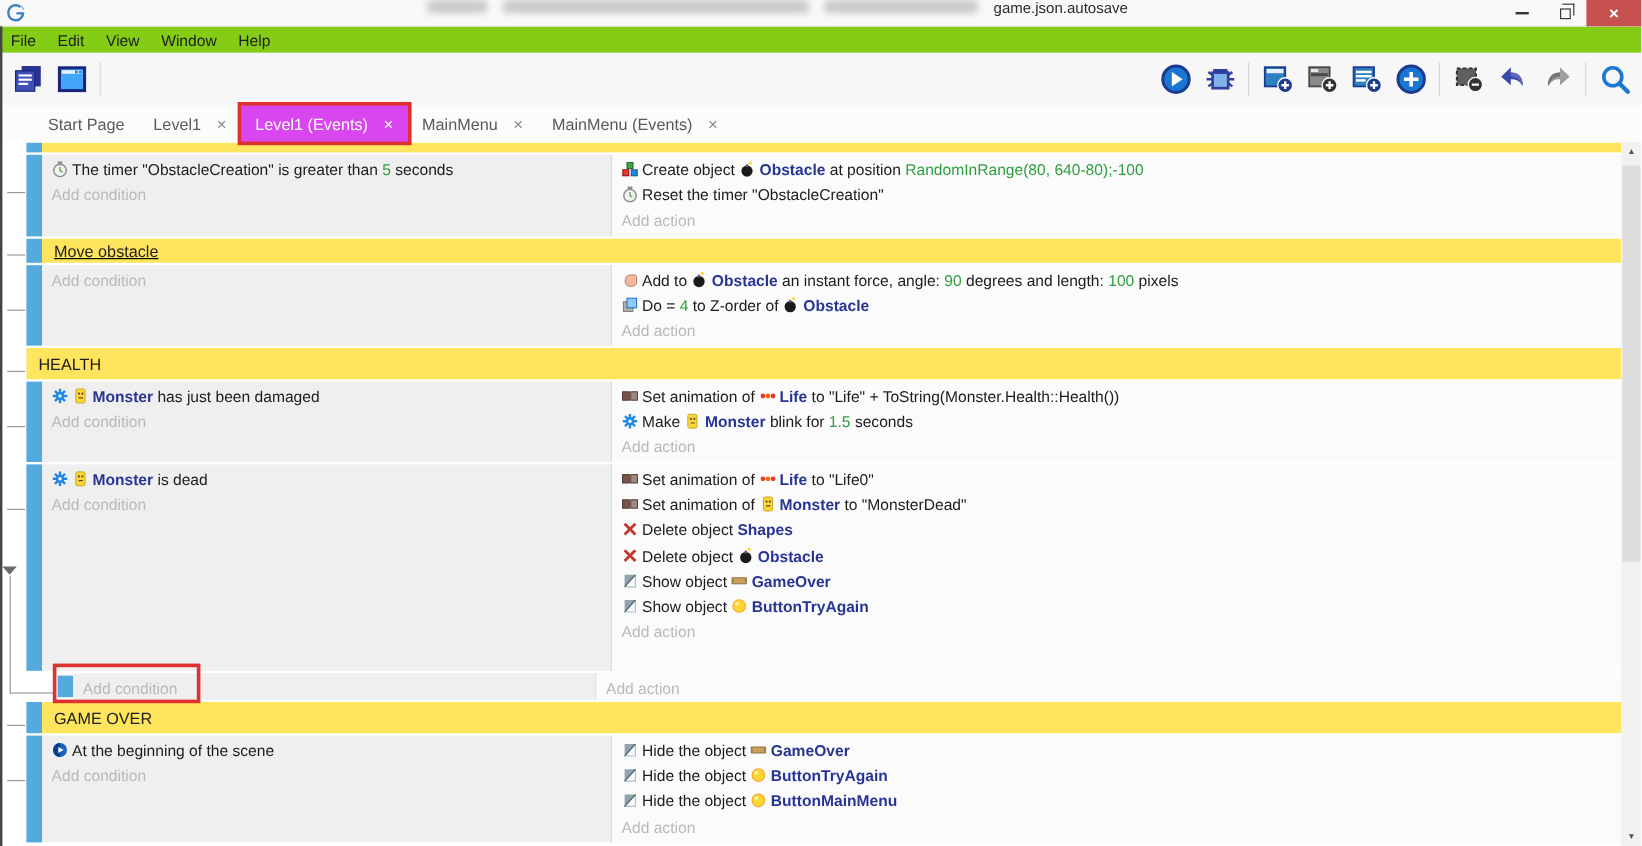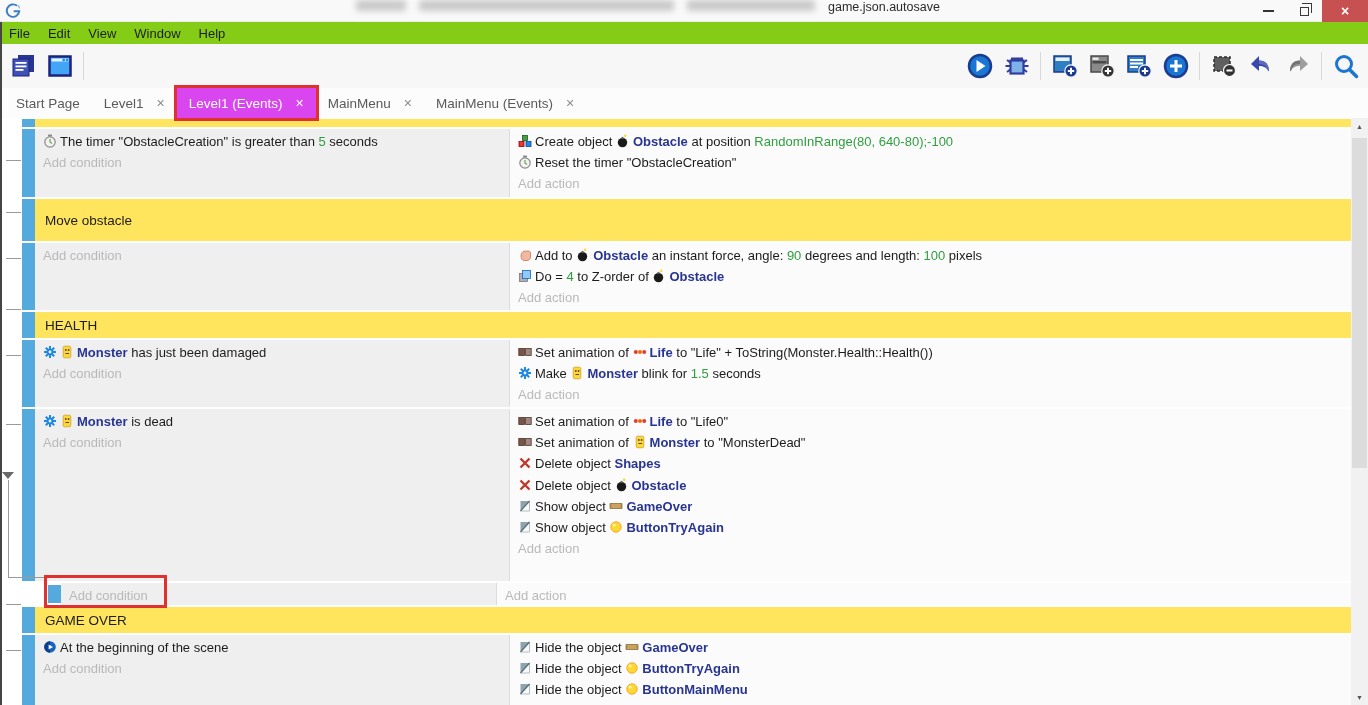--- a/index.html
+++ b/index.html
@@ -24,21 +24,21 @@
   .menubar{height:22px;background:#84cc16;display:flex;align-items:center;font-size:13px;color:#1e1e1e}
   .mitem{padding:2px 9px;cursor:default}
 
   
   .toolbar{height:44px;background:#f7f7f7;display:flex;align-items:center;padding:0 4px}
   .tbtn{width:37px;height:38px;display:flex;align-items:center;justify-content:center;cursor:default}
   .tsep{width:1px;height:28px;background:#d8d8d8;margin:0 5px}
   .tspacer{flex:1}
 
   
-  .tabbar{height:30px;background:#fcfcfc;display:flex;align-items:stretch;padding-left:4px;font-size:13.5px;color:#5a5a5a}
+  .tabbar{height:30px;background:#fcfcfc;display:flex;align-items:stretch;padding-left:28px;font-size:13.5px;color:#5a5a5a}
   .tab{display:flex;align-items:center;padding:0 12px;gap:13px;cursor:default;white-space:nowrap}
   .tclose{font-size:14px;color:#8a8a8a}
   .tab.active{background:#d946ef;color:#fff;position:relative;z-index:3}
   .tab.active .tclose{color:#fff}
   .tab.annotated{box-shadow:0 0 0 3px #e03131}
 
   
   .events{position:relative;width:1368px;height:588px;background:#fff;overflow:hidden}
   #rows{position:absolute;left:22px;top:0;width:1329px}
   .row{display:flex;position:relative;margin-top:2px;overflow:visible}
@@ -265,21 +265,21 @@
                 <circle cx="9.2" cy="1.8" r="1.3" fill="#fdd835"></circle>
               </svg></span><span class="sg-o">Obstacle</span><span class="sg-t"> at position </span><span class="sg-g">RandomInRange(80, 640-80);-100</span></div>
           <div class="line"><span class="ic"><svg width="14" height="14" viewBox="0 0 14 14">
                 <rect x="5" y="0.5" width="4" height="2" rx="0.5" fill="#8a8a8a"></rect>
                 <circle cx="7" cy="8" r="5.2" fill="#f2f2f2" stroke="#8a8a8a" stroke-width="1.2"></circle>
                 <path d="M7 5v3l2 1.4" stroke="#6aa84f" stroke-width="1.2" fill="none"></path>
               </svg></span><span class="sg-t">Reset the timer "ObstacleCreation"</span></div>
           <div class="line ph">Add action</div>
         </div>
       </div>
-      <div class="row" style="height: 42px;">
+      <div class="row" style="height: 20px; text-decoration: underline;">
         <div class="evbar"></div>
         <div class="cbody">Move obstacle</div>
       </div>
       <div class="row" style="height: 67px;">
         <div class="evbar"></div>
         <div class="cond">
           <div class="line ph">Add condition</div>
         </div>
         <div class="acts">
           <div class="line"><span class="ic"><svg width="14" height="14" viewBox="0 0 14 14">
@@ -293,21 +293,21 @@
                 <rect x="1.5" y="4.5" width="8" height="8" fill="#b0b0b0" stroke="#777" stroke-width="0.8"></rect>
                 <rect x="4.5" y="1.5" width="8" height="8" fill="#90caf9" stroke="#1565c0" stroke-width="0.8"></rect>
               </svg></span><span class="sg-t">Do </span><span class="sg-t">= </span><span class="sg-g">4</span><span class="sg-t"> to Z-order of </span><span class="ic"><svg width="14" height="14" viewBox="0 0 14 14">
                 <circle cx="6.5" cy="8.6" r="4.7" fill="#1a1a1a"></circle>
                 <rect x="5.5" y="2.9" width="2" height="2.2" fill="#616161"></rect>
                 <circle cx="9.2" cy="1.8" r="1.3" fill="#fdd835"></circle>
               </svg></span><span class="sg-o">Obstacle</span></div>
           <div class="line ph">Add action</div>
         </div>
       </div>
-      <div class="row" style="height: 26px;">
+      <div class="row" style="height: 26px; flex-direction: column;">
         <div class="evbar"></div>
         <div class="cbody">HEALTH</div>
       </div>
       <div class="row" style="height: 67px;">
         <div class="evbar"></div>
         <div class="cond">
           <div class="line"><span class="ic"><svg width="14" height="14" viewBox="0 0 14 14">
                 <g stroke="#1e88e5" stroke-width="2">
                   <line x1="7" y1="1" x2="7" y2="13"></line>
                   <line x1="1" y1="7" x2="13" y2="7"></line>

